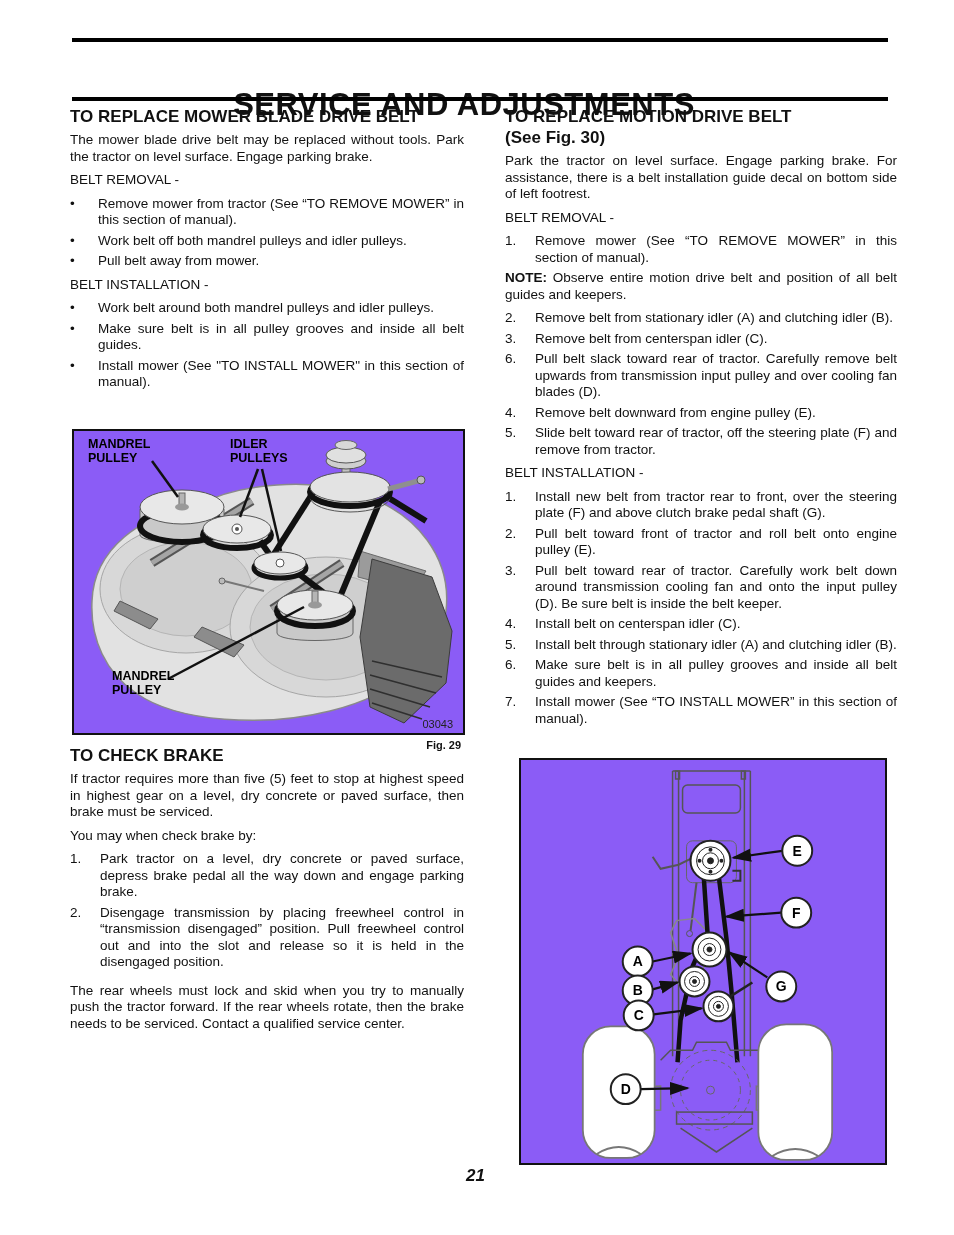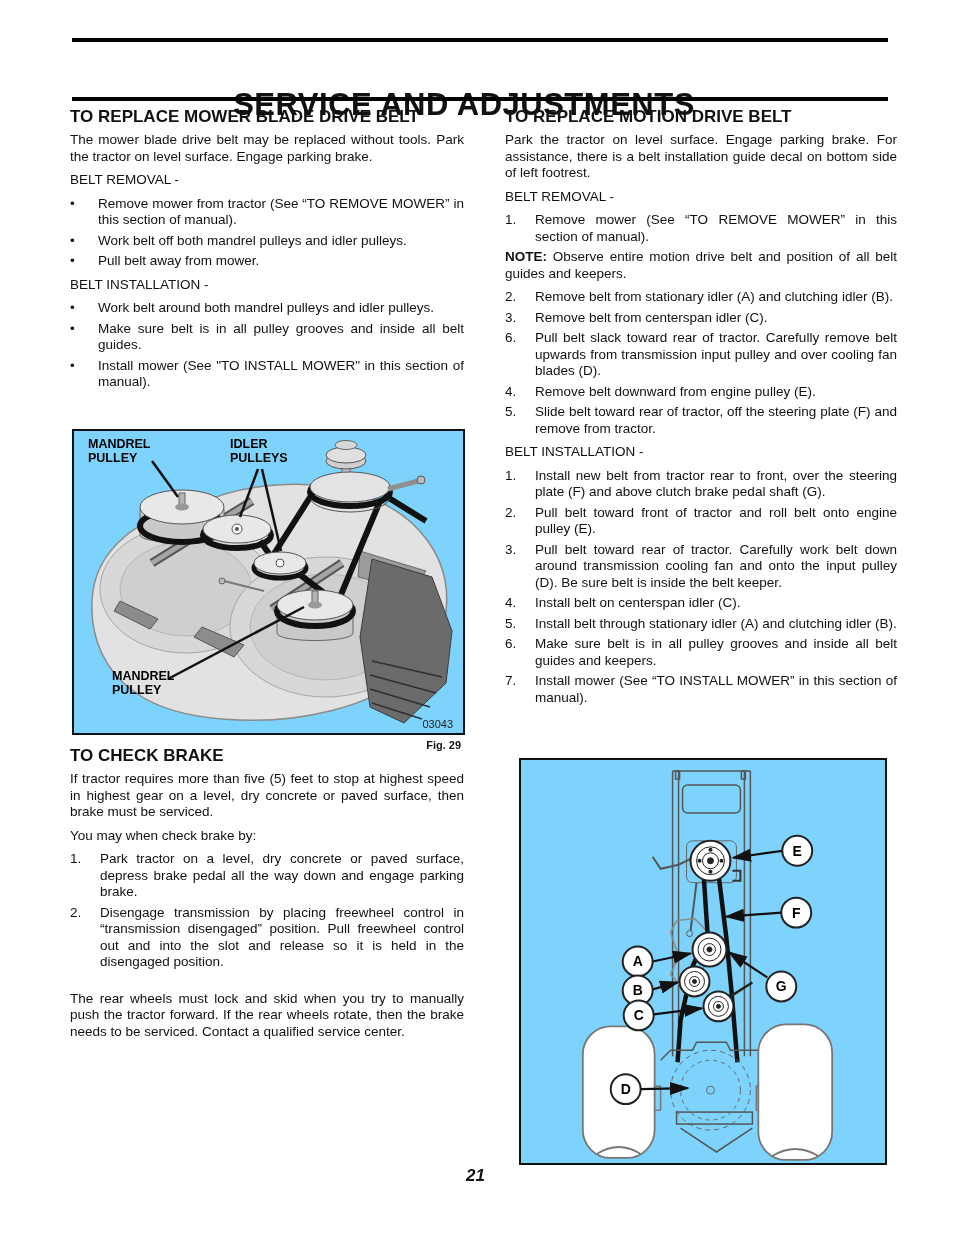--- a/index.html
+++ b/index.html
@@ -11,21 +11,21 @@
   .col{position:absolute;font-size:13.5px;line-height:16.5px;text-align:justify;}
   .h1{font-size:17px;font-weight:bold;line-height:21px;text-align:left;margin:0 0 5px 0;}
   .h1 .sub{display:block;}
   p.para{margin:0 0 7px 0;}
   .label{font-weight:normal;margin:0 0 3px 0;text-align:left;}
   .li{display:flex;margin:0 0 4px 0;}
   .li .num{flex:0 0 30px;}
   .li .bul{flex:0 0 28px;}
   .li .txt{flex:1;text-align:justify;}
   .grp{margin-bottom:7px;}
-  .figbox{position:absolute;border:2.5px solid #111;background:#7dd3fc;}
+  .figbox{position:absolute;border:2.5px solid #111;background:#8b5cf6;}
   .figcap{position:absolute;text-align:right;font-weight:bold;font-size:11px;}
   .figlabel{position:absolute;font-weight:bold;font-size:12.5px;line-height:14px;
             white-space:pre-line;color:#000;}
   .artcode{position:absolute;right:10px;bottom:3px;font-size:11px;color:#222;}
   .pagenum{position:absolute;left:466px;top:1166px;font-size:17px;font-weight:bold;font-style:italic;}
   svg{display:block;}
 </style>
 </head>
 <body>
 
@@ -168,26 +168,27 @@
     <p class="para">If tractor requires more than five (5) feet to stop at highest speed in highest gear on a level, dry concrete or paved surface, then brake must be serviced.</p>
     <p class="para">You may when check brake by:</p>
     <div class="li">
       <span class="num">1.</span>
       <span class="txt">Park tractor on a level, dry concrete or paved surface, depress brake pedal all the way down and engage parking brake.</span>
     </div>
     <div class="li">
       <span class="num">2.</span>
       <span class="txt">Disengage transmission by placing freewheel control in “transmission disengaged” position. Pull freewheel control out and into the slot and release so it is held in the disengaged position.</span>
     </div>
-    <p class="para" style="margin-top:20px">The rear wheels must lock and skid when you try to manually push the tractor forward. If the rear wheels rotate, then the brake needs to be serviced. Contact a qualified service center.</p>
+    <p class="para" style="margin-top:12px">The rear wheels must lock and skid when you try to manually push the tractor forward. If the rear wheels rotate, then the brake needs to be serviced. Contact a qualified service center.</p>
   </div>
 
   <div class="col" style="left:505px;top:106px;width:392px;">
     <div class="h1">
       <span>TO REPLACE MOTION DRIVE BELT</span>
+      <span class="sub">(See Fig. 30)</span>
     </div>
     <p class="para">Park the tractor on level surface.  Engage parking brake. For assistance, there is a belt installation guide decal on bottom side of left footrest.</p>
     <p class="para label">BELT REMOVAL -</p>
     <div class="li">
       <span class="num">1.</span>
       <span class="txt">Remove mower (See “TO REMOVE MOWER” in this section of manual).</span>
     </div>
     <p class="para"><b>NOTE:</b><span> Observe entire motion drive belt and position of all belt guides and keepers.</span></p>
     <div class="grp">
       <div class="li">

